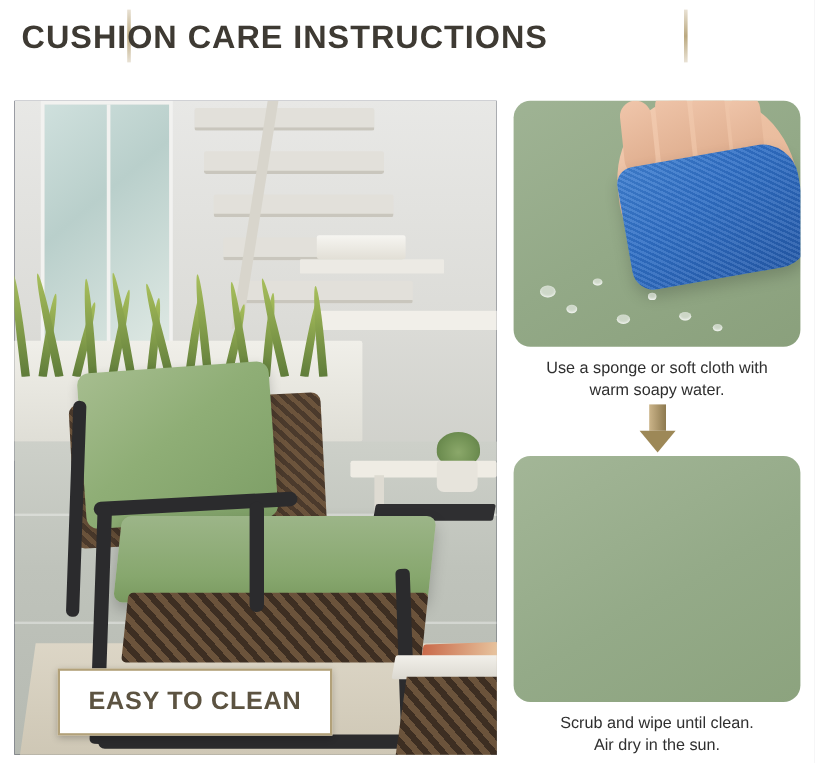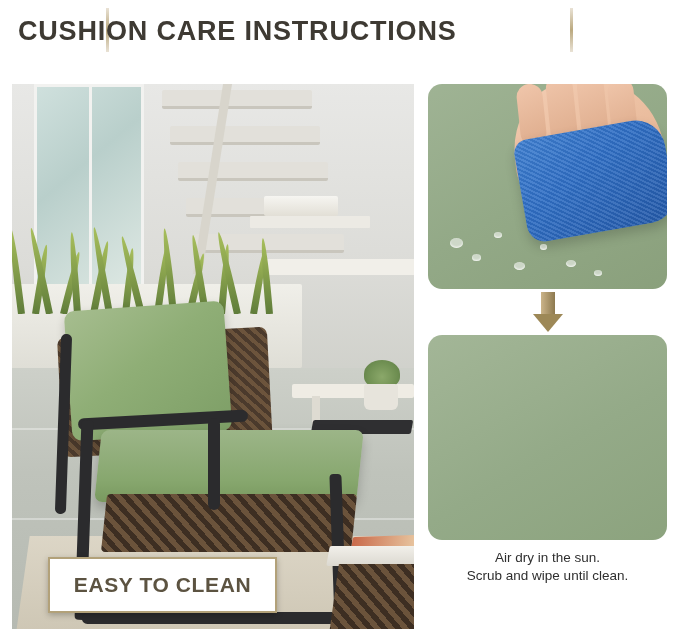--- a/index.html
+++ b/index.html
@@ -437,28 +437,32 @@
     <div class="cloth"></div>
     <div class="droplet" style="left:22px;  top:154px; width:13px; height:10px;"></div>
     <div class="droplet" style="left:44px;  top:170px; width:9px;  height:7px;"></div>
     <div class="droplet" style="left:66px;  top:148px; width:8px;  height:6px;"></div>
     <div class="droplet" style="left:86px;  top:178px; width:11px; height:8px;"></div>
     <div class="droplet" style="left:112px; top:160px; width:7px;  height:6px;"></div>
     <div class="droplet" style="left:138px; top:176px; width:10px; height:7px;"></div>
     <div class="droplet" style="left:166px; top:186px; width:8px;  height:6px;"></div>
   </div>
 
+  <div class="caption">
+    <div>Use a sponge or soft cloth with</div>
+    <div>warm soapy water.</div>
+  </div>
 
   <div class="arrow-wrap">
     <div class="arrow">
       <div class="arrow-shaft"></div>
       <div class="arrow-head"></div>
     </div>
   </div>
 
   <div class="panel panel-2"></div>
 
   <div class="caption">
+    <div>Scrub and wipe until clean.</div>
     <div>Air dry in the sun.</div>
-    <div>Scrub and wipe until clean.</div>
   </div>
 
 </div>
 
 </body></html>

